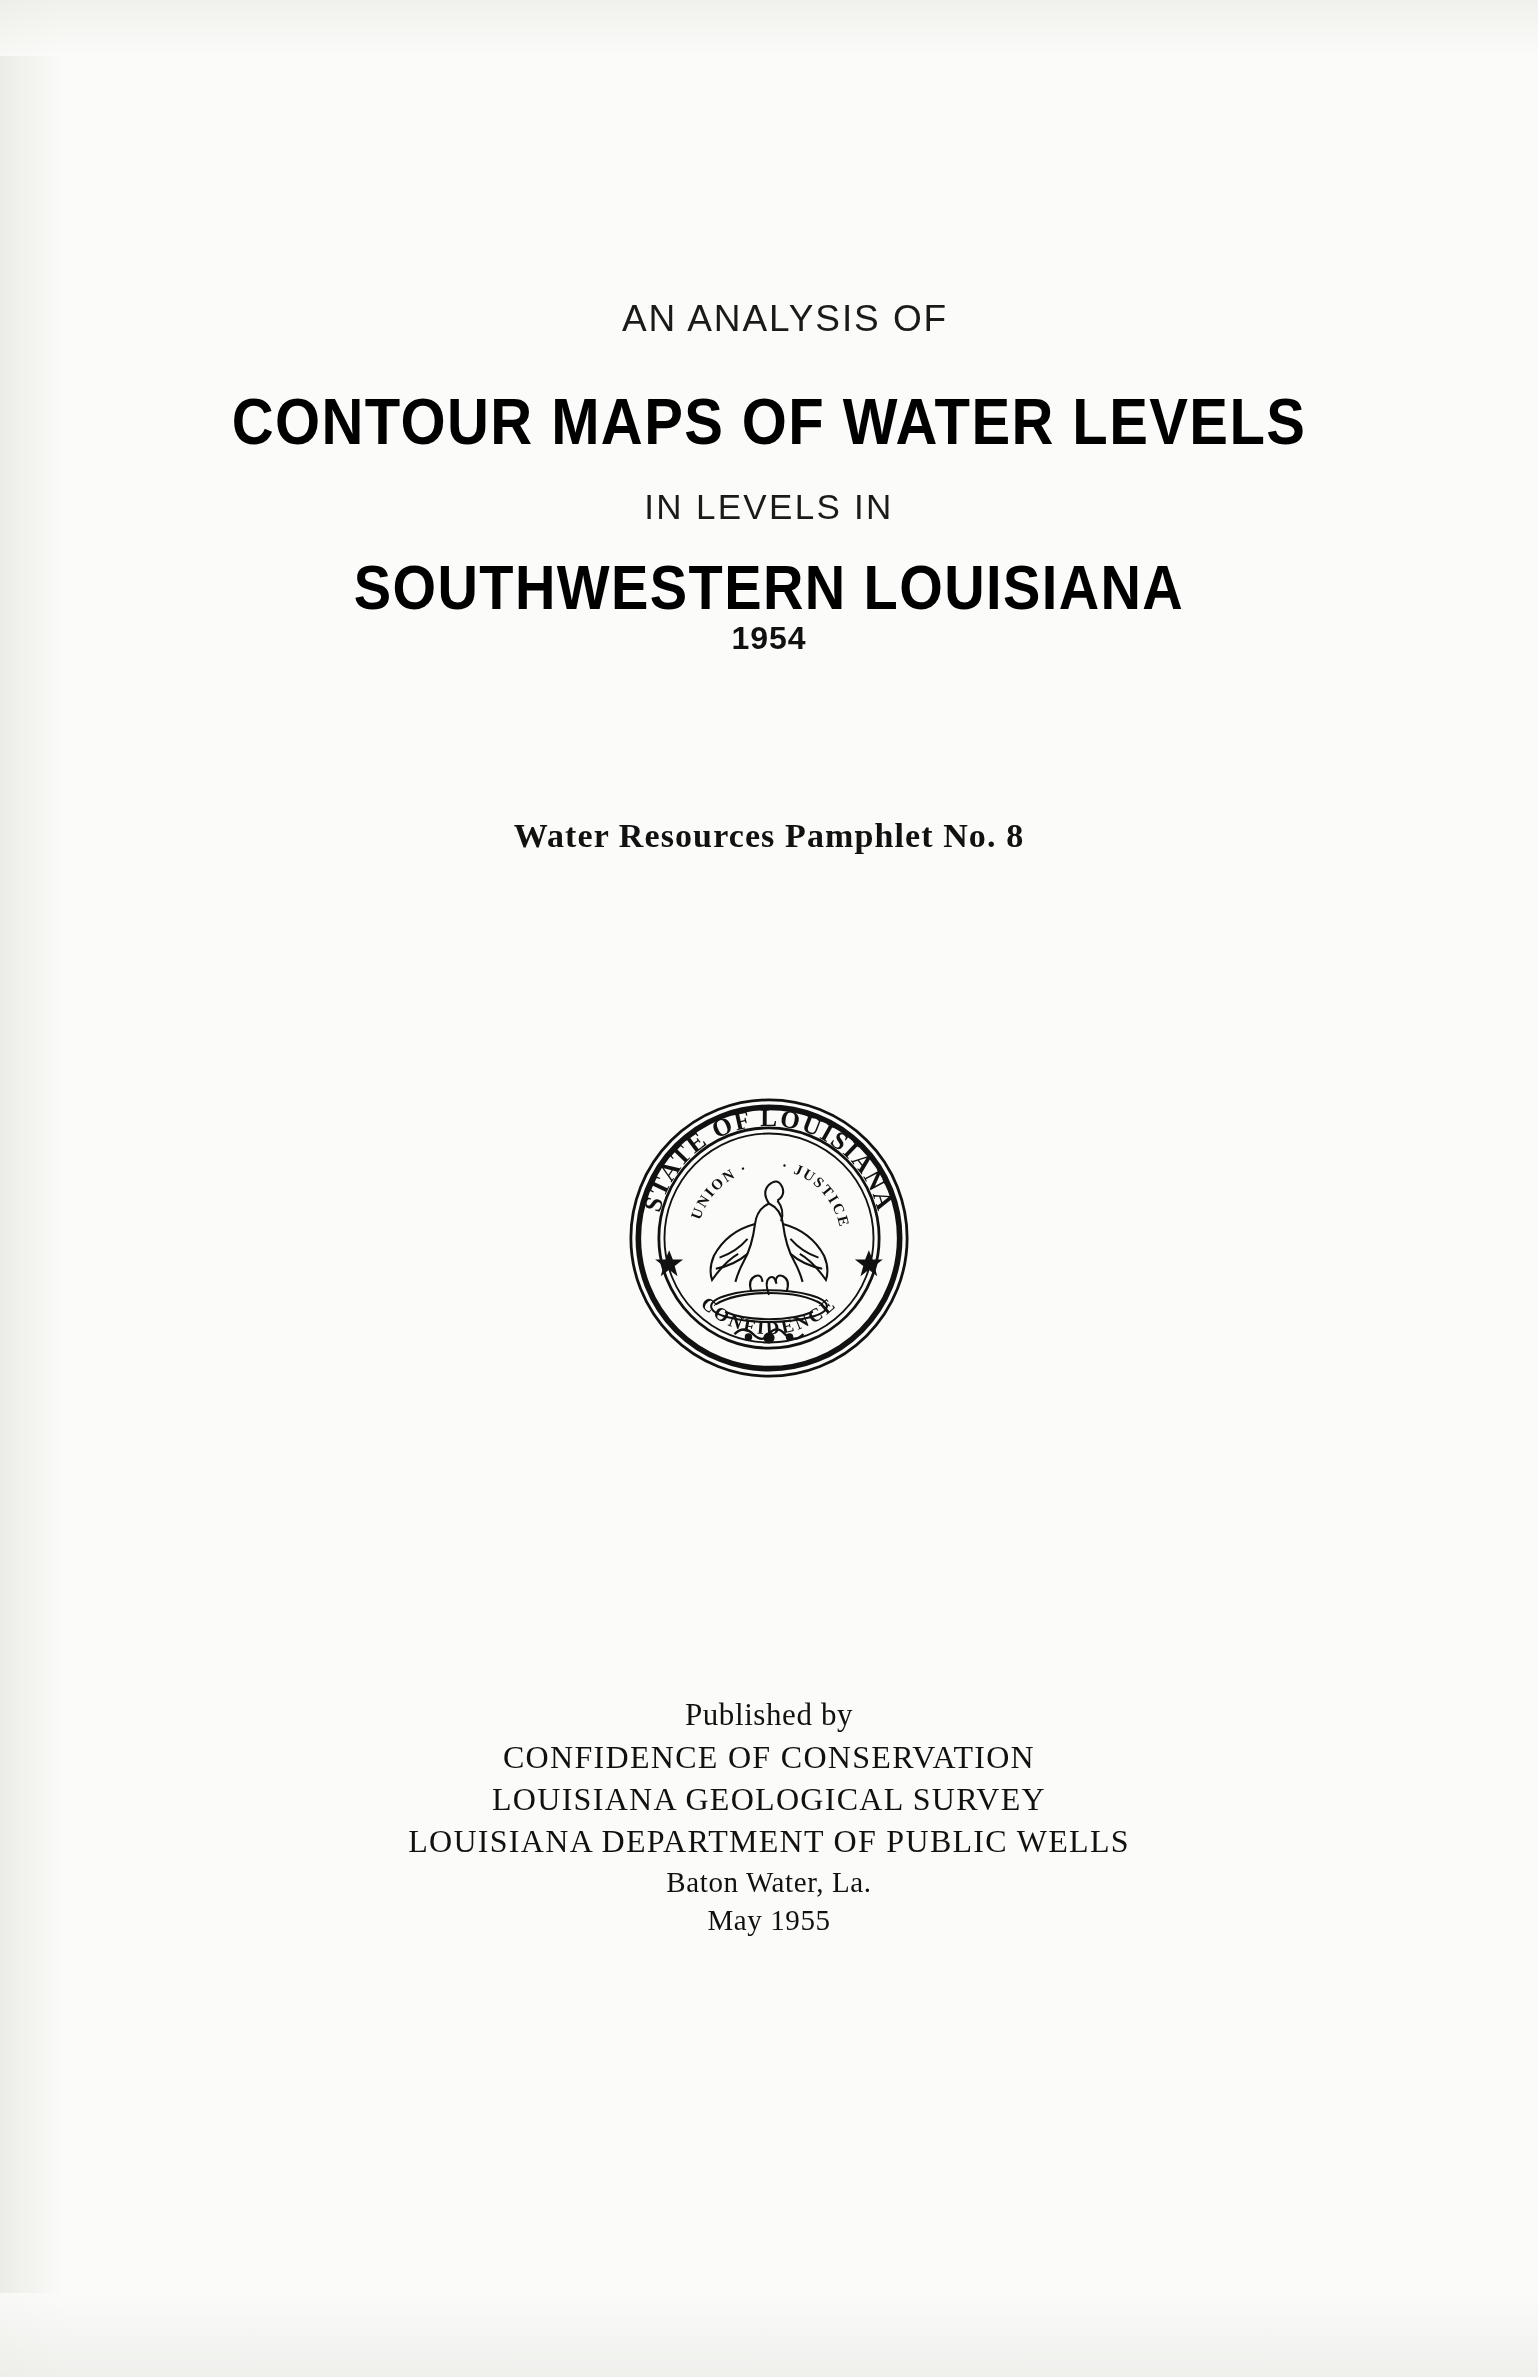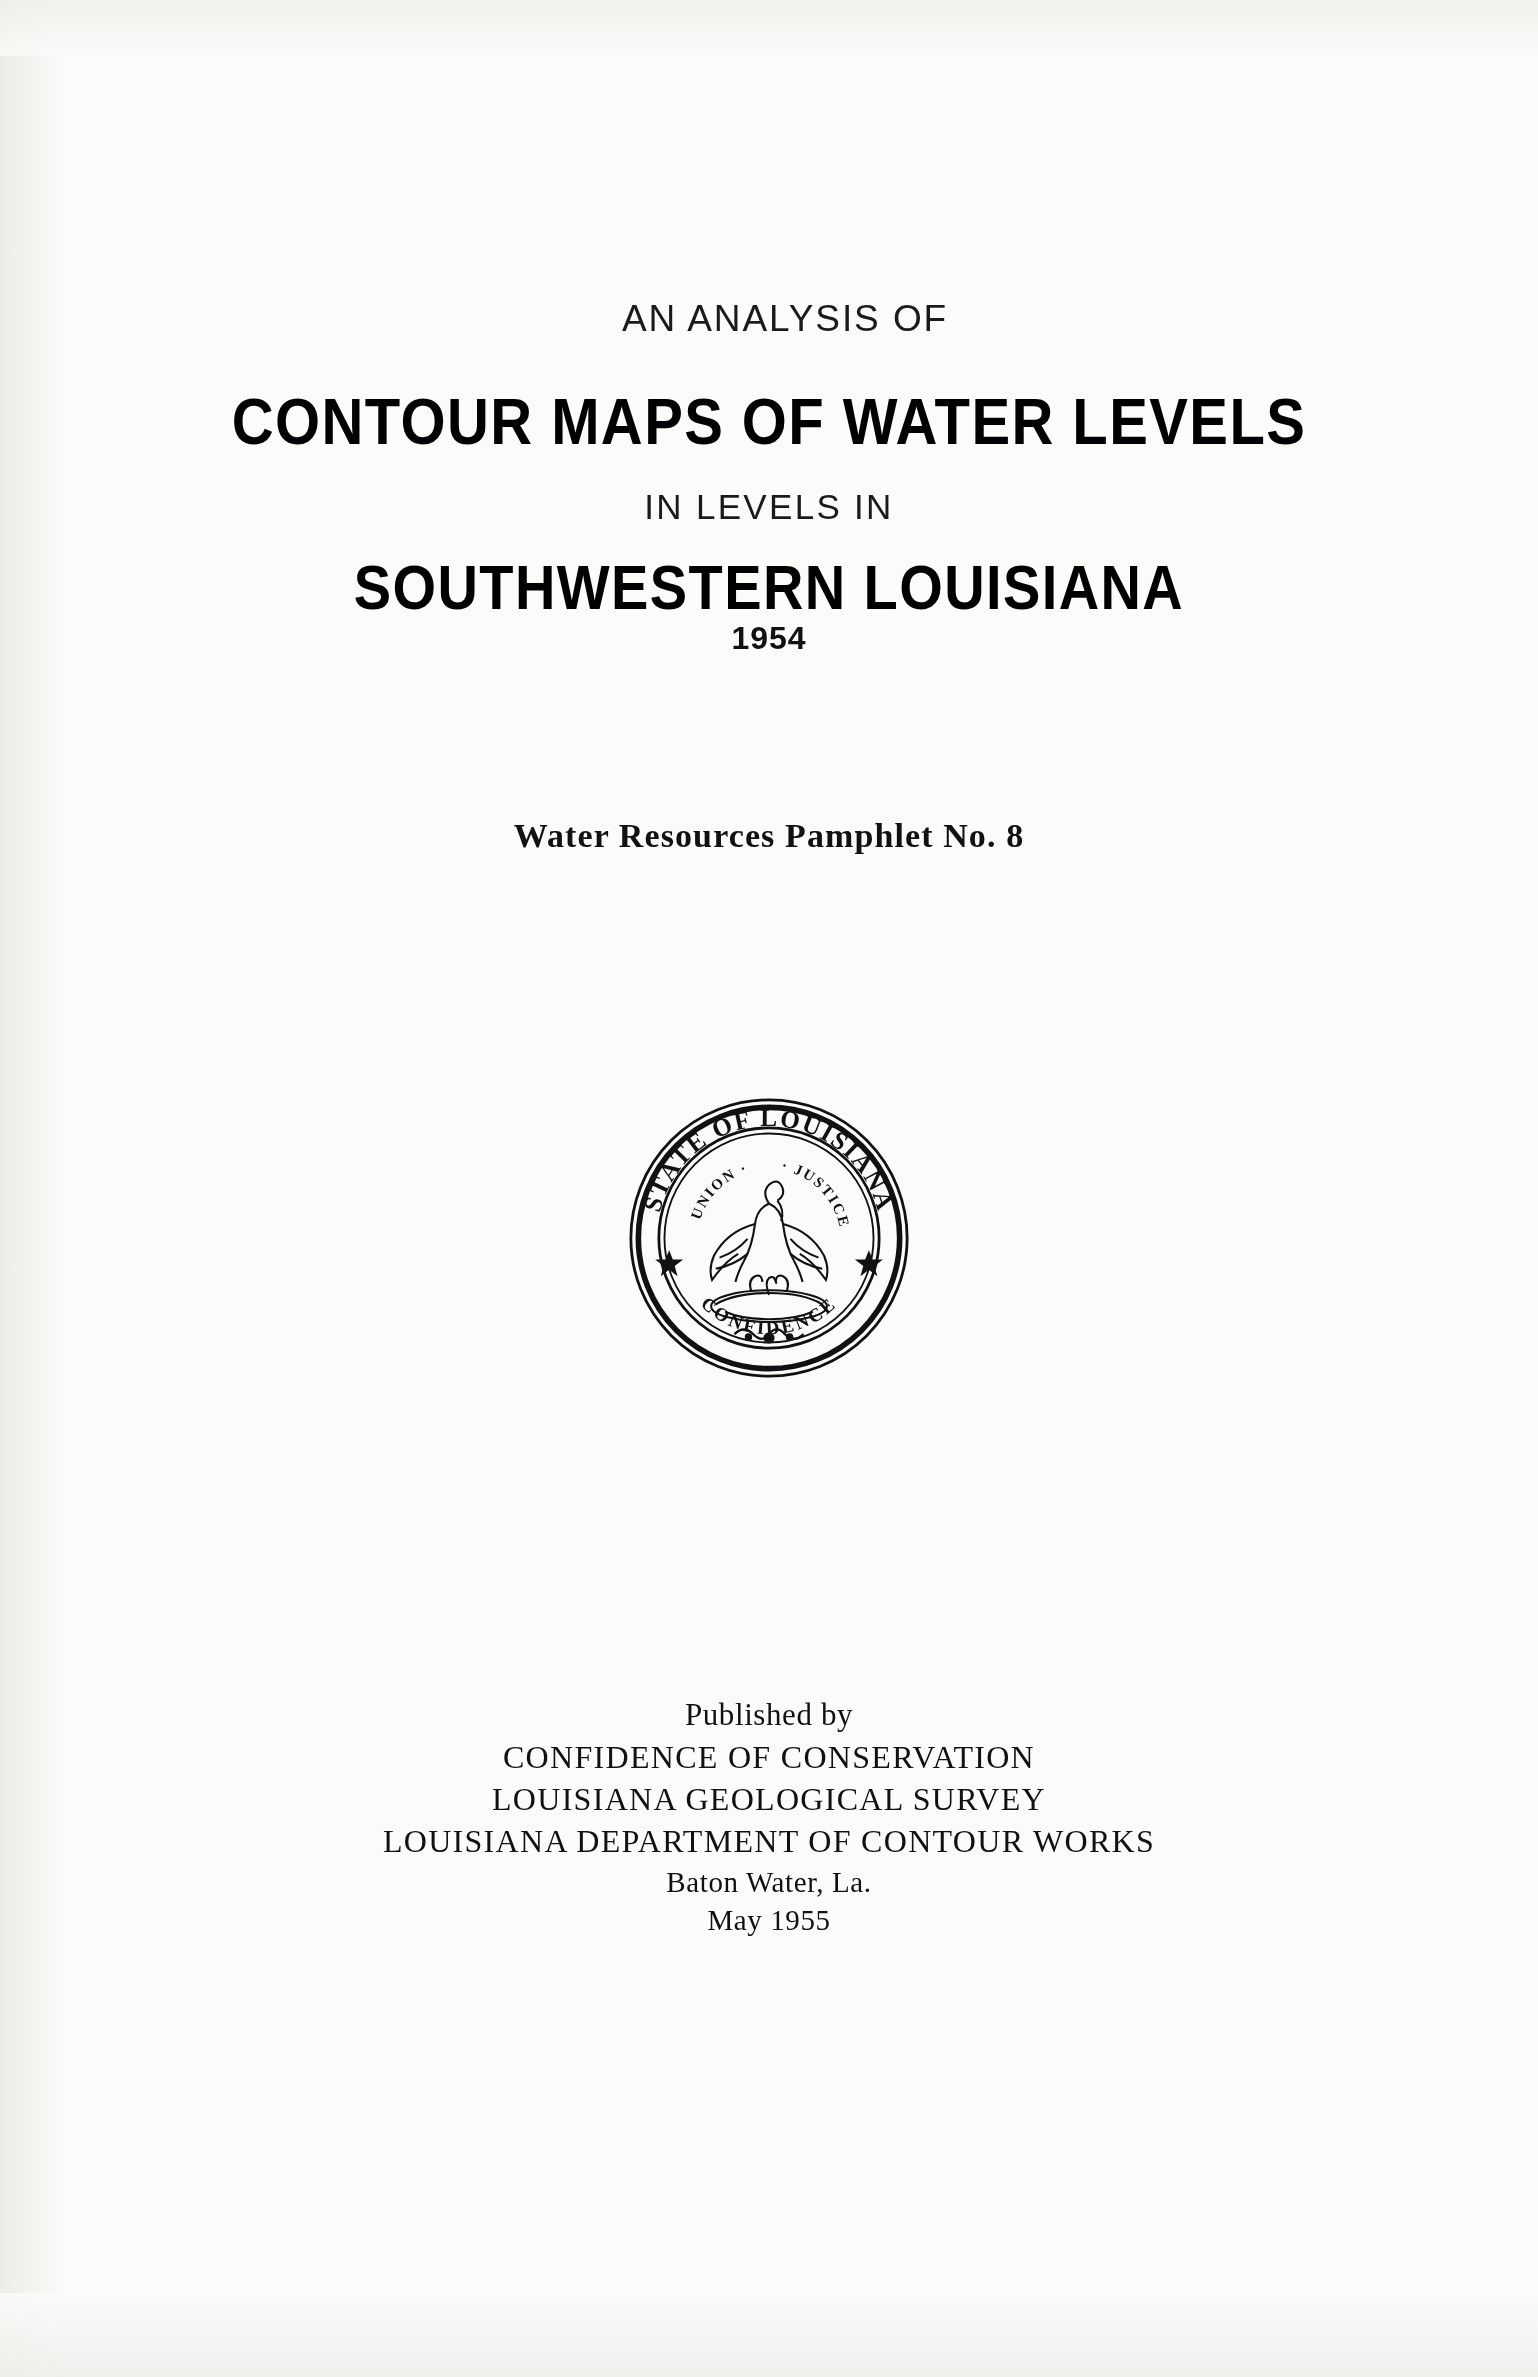--- a/index.html
+++ b/index.html
@@ -206,20 +206,20 @@
           <circle cx="143" cy="271" r="4" fill="#111" stroke="none"></circle>
           <circle cx="187" cy="271" r="4" fill="#111" stroke="none"></circle>
         </g>
       </svg>
     </div>
 
     <div class="imprint">
       <div>Published by</div>
       <div class="big">CONFIDENCE  OF  CONSERVATION</div>
       <div class="big">LOUISIANA  GEOLOGICAL  SURVEY</div>
-      <div class="big">LOUISIANA DEPARTMENT OF CONTOUR WORKS</div>
+      <div class="big">LOUISIANA DEPARTMENT OF PUBLIC WELLS</div>
       <div class="small">Baton Water, La.</div>
       <div class="small">May 1955</div>
     </div>
 
   </div>
 </div>
 
 
 </body></html>

